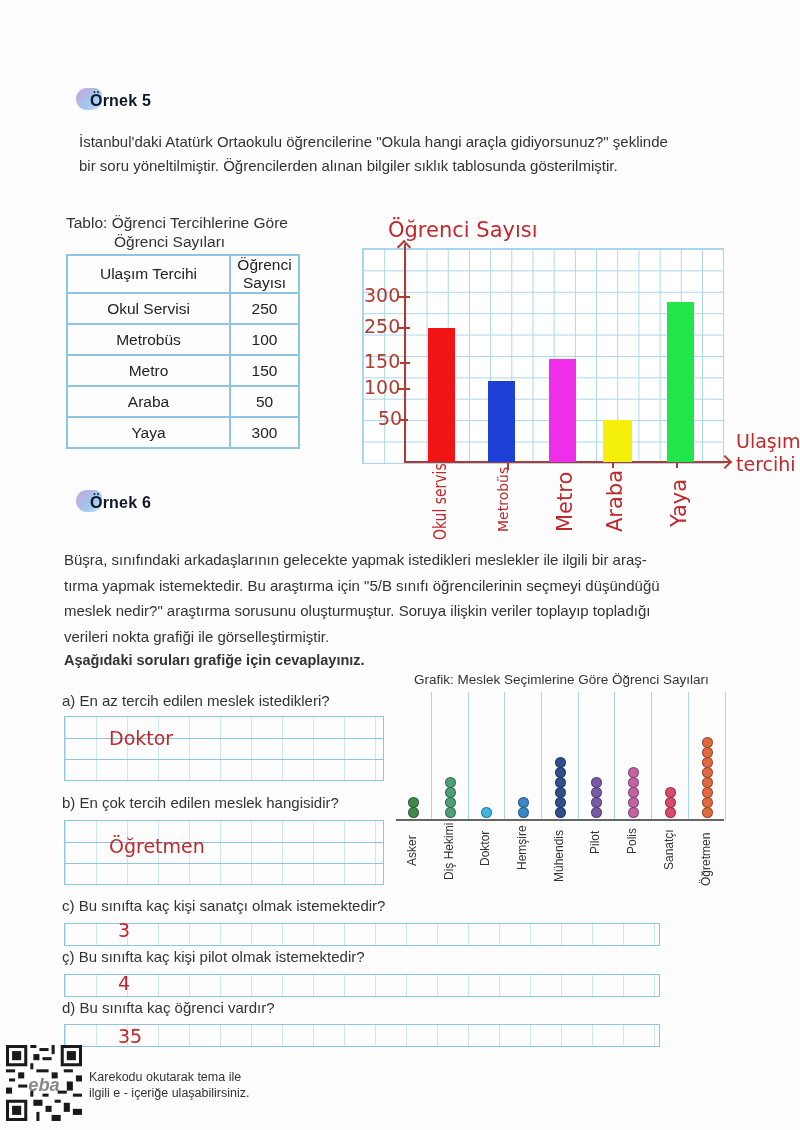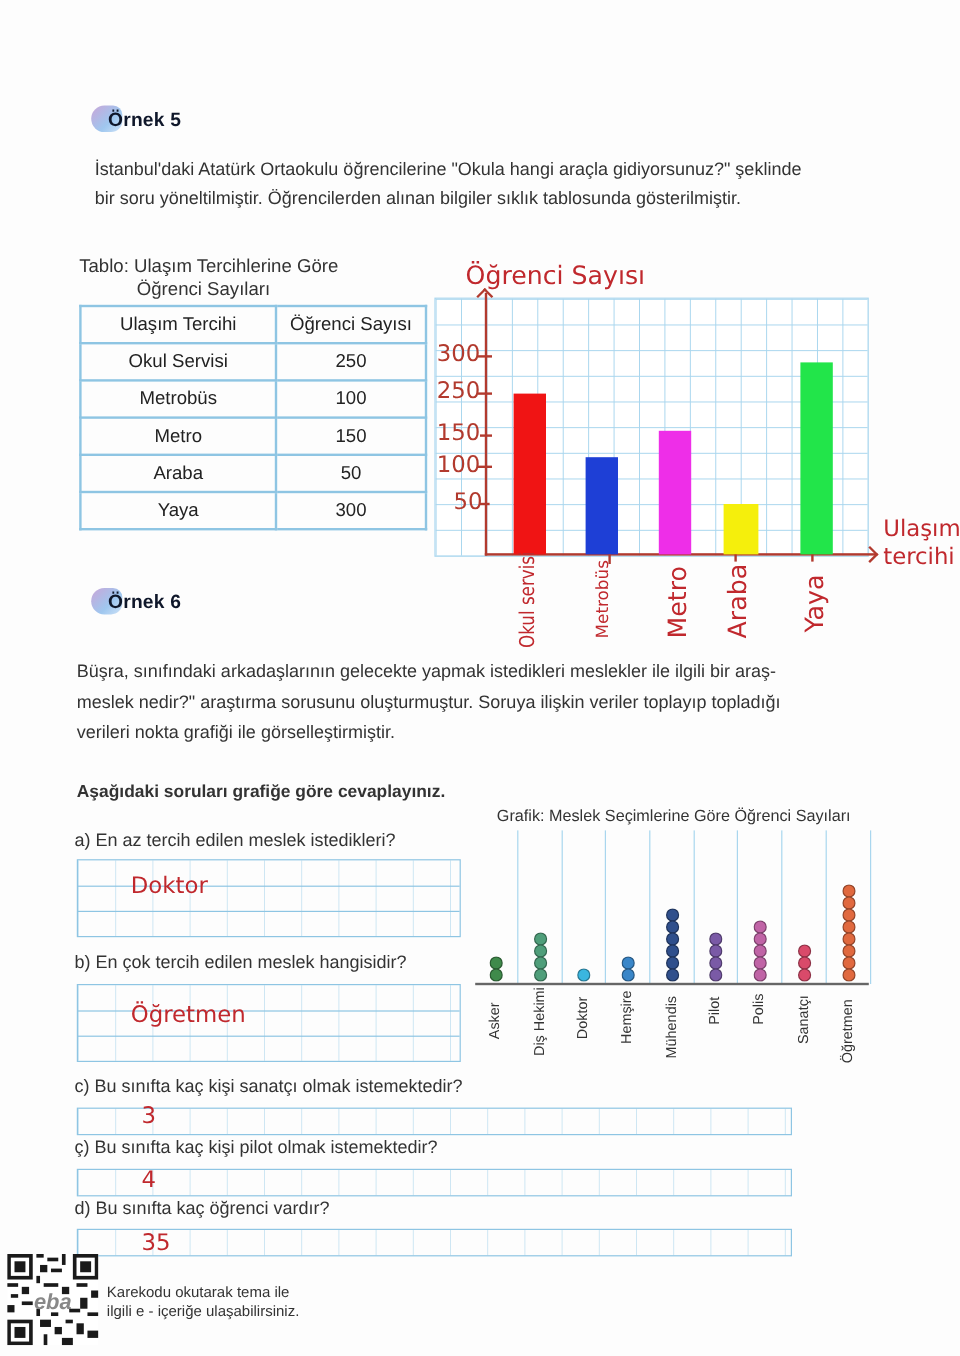--- a/index.html
+++ b/index.html
@@ -35,25 +35,25 @@
   <span class="ex-badge" style="left:0;top:0;"></span>
   <span class="ex-title" style="left:14px;">Örnek 5</span>
 </div>
 
 <div class="abs para" style="left:64px;top:130px;width:670px;margin-left:15px;">
   <div style="white-space:nowrap;">İstanbul'daki Atatürk Ortaokulu öğrencilerine "Okula hangi araçla gidiyorsunuz?" şeklinde</div>
   <div style="white-space:nowrap;">bir soru yöneltilmiştir. Öğrencilerden alınan bilgiler sıklık tablosunda gösterilmiştir.</div>
 </div>
 
 <div class="abs" style="left:66px;top:213px;font-size:15.5px;line-height:19px;color:#333;">
-  <div>Tablo: Ulaşım Tercihlerine Göre</div>
+  <div>Tablo: Öğrenci Tercihlerine Göre</div>
   <div style="padding-left:48px;">Öğrenci Sayıları</div>
 </div>
 
-<table class="freq abs" style="left:66px;top:254px;width:290px;">
+<table class="freq abs" style="left:66px;top:254px;width:234px;">
   <tbody>
       <tr>
     <td style="width:161px;">Ulaşım Tercihi</td>
     <td>Öğrenci Sayısı</td>
   </tr>
   <tr>
     <td>Okul Servisi</td>
     <td>250</td>
   </tr>
   <tr>
@@ -117,25 +117,26 @@
   <div class="xcat" style="left:667px;top:527px;font-size:21px;">Yaya</div>
 </div>
 
 <div class="abs ex-head" style="left:76px;top:490px;width:120px;height:26px;">
   <span class="ex-badge" style="left:0;top:0;"></span>
   <span class="ex-title" style="left:14px;">Örnek 6</span>
 </div>
 
 <div class="abs para" style="left:64px;top:547px;width:670px;line-height:25.5px;">
   <div style="white-space:nowrap;">Büşra, sınıfındaki arkadaşlarının gelecekte yapmak istedikleri meslekler ile ilgili bir araş-</div>
+  <div style="white-space:nowrap;">tırma yapmak istemektedir. Bu araştırma için "5/B sınıfı öğrencilerinin seçmeyi düşündüğü</div>
   <div style="white-space:nowrap;">meslek nedir?" araştırma sorusunu oluşturmuştur. Soruya ilişkin veriler toplayıp topladığı</div>
   <div style="white-space:nowrap;">verileri nokta grafiği ile görselleştirmiştir.</div>
 </div>
 
-<div class="abs bold" style="left:64px;top:652px;font-size:14.5px;color:#333;">Aşağıdaki soruları grafiğe göre cevaplayınız.</div>
+<div class="abs bold" style="left:64px;top:652px;font-size:14.5px;color:#333;">Aşağıdaki soruları grafiğe için cevaplayınız.</div>
 
 <div class="abs" style="left:414px;top:672px;font-size:13.5px;color:#333;white-space:nowrap;">Grafik: Meslek Seçimlerine Göre Öğrenci Sayıları</div>
 <div class="abs" style="left:396px;top:692px;width:340px;height:190px;">
 
   <div class="abs" style="left:35px;top:0;width:1px;height:128px;background:#a9d6ee;"></div>
   <div class="abs" style="left:72px;top:0;width:1px;height:128px;background:#a9d6ee;"></div>
   <div class="abs" style="left:108px;top:0;width:1px;height:128px;background:#a9d6ee;"></div>
   <div class="abs" style="left:145px;top:0;width:1px;height:128px;background:#a9d6ee;"></div>
   <div class="abs" style="left:182px;top:0;width:1px;height:128px;background:#a9d6ee;"></div>
   <div class="abs" style="left:218px;top:0;width:1px;height:128px;background:#a9d6ee;"></div>

